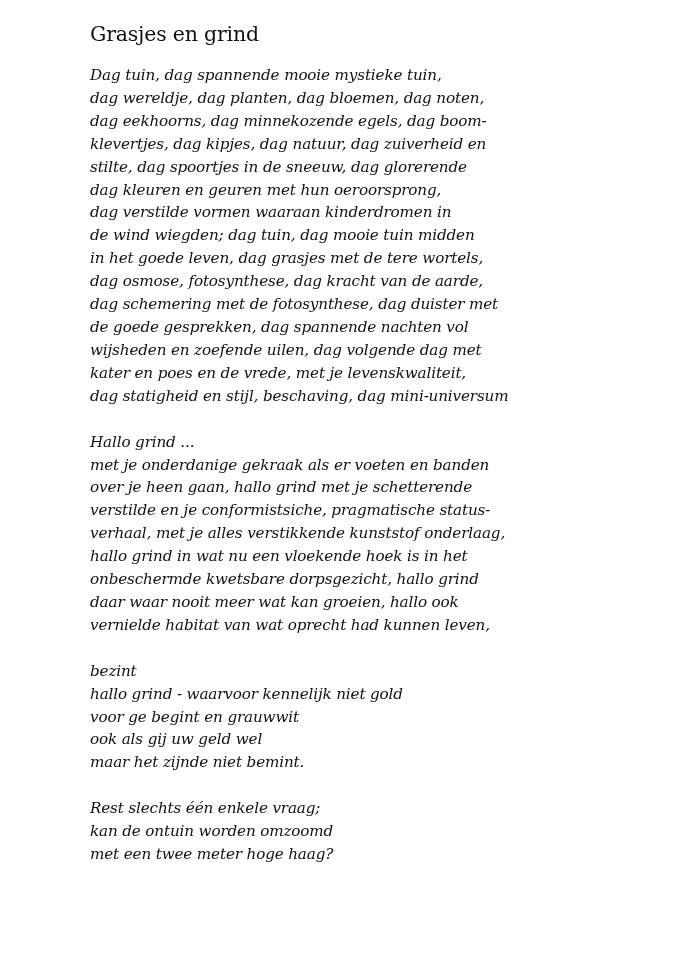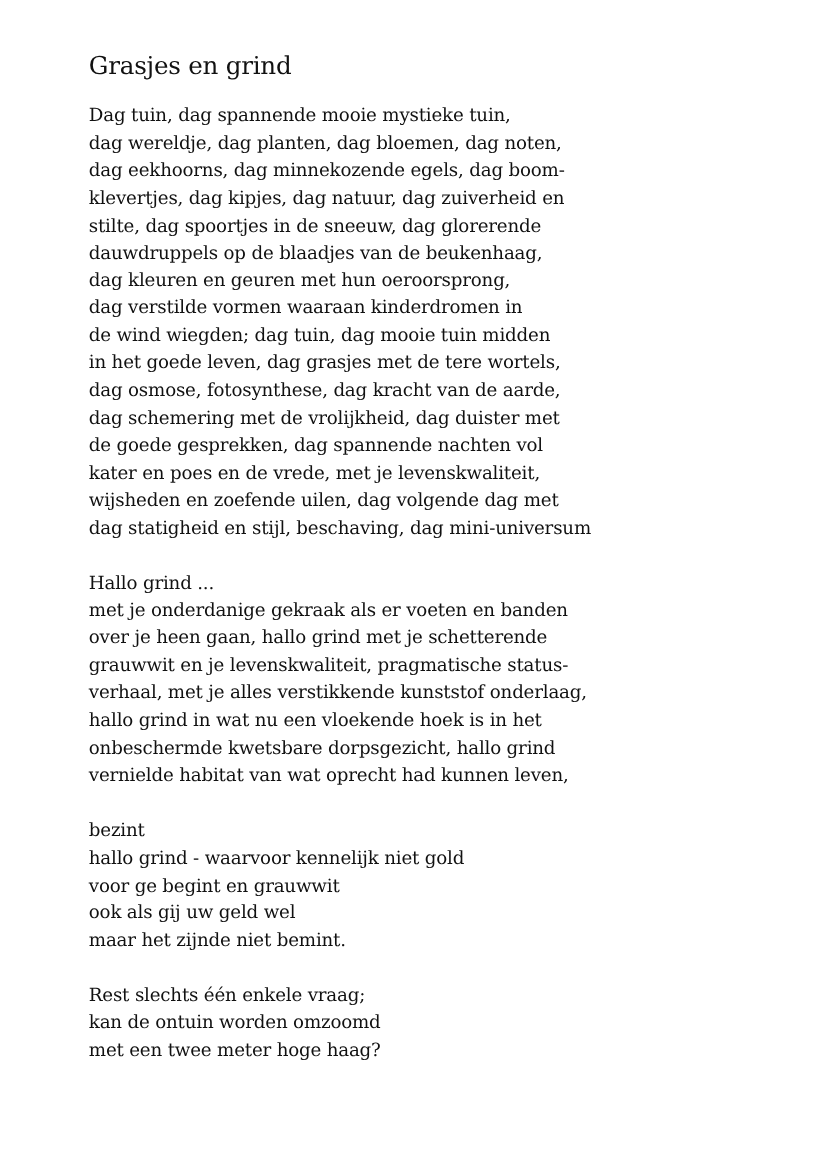--- a/index.html
+++ b/index.html
@@ -1,64 +1,64 @@
 <!DOCTYPE html>
 <html><head>
   <meta charset="utf-8">
   <style>
     html, body { margin: 0; padding: 0; background: #ffffff; }
     body {
       width: 700px; height: 967px; position: relative; overflow: hidden;
       color: #111111;
       font-family: "DejaVu Serif", "Liberation Serif", serif;
     }
-    .page { position: absolute; left: 74px; top: 20px; width: 600px; margin-top: 21px; }
+    .page { position: absolute; left: 90px; top: 20px; width: 600px; }
     .title {
       font-size: 20.5px; line-height: 28px; margin: 0 0 16px 0; font-weight: normal;
       letter-spacing: -0.2px;
     }
-    .stanza { margin: 0 0 23px 0; }
+    .stanza { margin: 0 0 23px 0; font-style: italic; }
     .line {
       display: block; font-size: 15.2px; line-height: 22.9px; white-space: nowrap;
       letter-spacing: -0.15px;
     }
   </style>
 </head>
 <body>
 
 <div class="page">
   <h1 class="title">Grasjes en grind</h1>
 
   <div class="stanza">
     <span class="line">Dag tuin, dag spannende mooie mystieke tuin,</span>
     <span class="line">dag wereldje, dag planten, dag bloemen, dag noten,</span>
     <span class="line">dag eekhoorns, dag minnekozende egels, dag boom-</span>
     <span class="line">klevertjes, dag kipjes, dag natuur, dag zuiverheid en</span>
     <span class="line">stilte, dag spoortjes in de sneeuw, dag glorerende</span>
-    <span class="line">dauwdruppels op de blaadjes van de beukenhaag,</span>
     <span class="line">dag kleuren en geuren met hun oeroorsprong,</span>
     <span class="line">dag verstilde vormen waaraan kinderdromen in</span>
     <span class="line">de wind wiegden; dag tuin, dag mooie tuin midden</span>
     <span class="line">in het goede leven, dag grasjes met de tere wortels,</span>
     <span class="line">dag osmose, fotosynthese, dag kracht van de aarde,</span>
-    <span class="line">dag schemering met de vrolijkheid, dag duister met</span>
+    <span class="line">dag schemering met de fotosynthese, dag duister met</span>
     <span class="line">de goede gesprekken, dag spannende nachten vol</span>
+    <span class="line">wijsheden en zoefende uilen, dag volgende dag met</span>
     <span class="line">kater en poes en de vrede, met je levenskwaliteit,</span>
-    <span class="line">wijsheden en zoefende uilen, dag volgende dag met</span>
     <span class="line">dag statigheid en stijl, beschaving, dag mini-universum</span>
   </div>
 
   <div class="stanza">
     <span class="line">Hallo grind ...</span>
     <span class="line">met je onderdanige gekraak als er voeten en banden</span>
     <span class="line">over je heen gaan, hallo grind met je schetterende</span>
-    <span class="line">grauwwit en je levenskwaliteit, pragmatische status-</span>
+    <span class="line">verstilde en je conformistsiche, pragmatische status-</span>
     <span class="line">verhaal, met je alles verstikkende kunststof onderlaag,</span>
     <span class="line">hallo grind in wat nu een vloekende hoek is in het</span>
     <span class="line">onbeschermde kwetsbare dorpsgezicht, hallo grind</span>
+    <span class="line">daar waar nooit meer wat kan groeien, hallo ook</span>
     <span class="line">vernielde habitat van wat oprecht had kunnen leven,</span>
   </div>
 
   <div class="stanza">
     <span class="line">bezint</span>
     <span class="line">hallo grind - waarvoor kennelijk niet gold</span>
     <span class="line">voor ge begint en grauwwit</span>
     <span class="line">ook als gij uw geld wel</span>
     <span class="line">maar het zijnde niet bemint.</span>
   </div>

